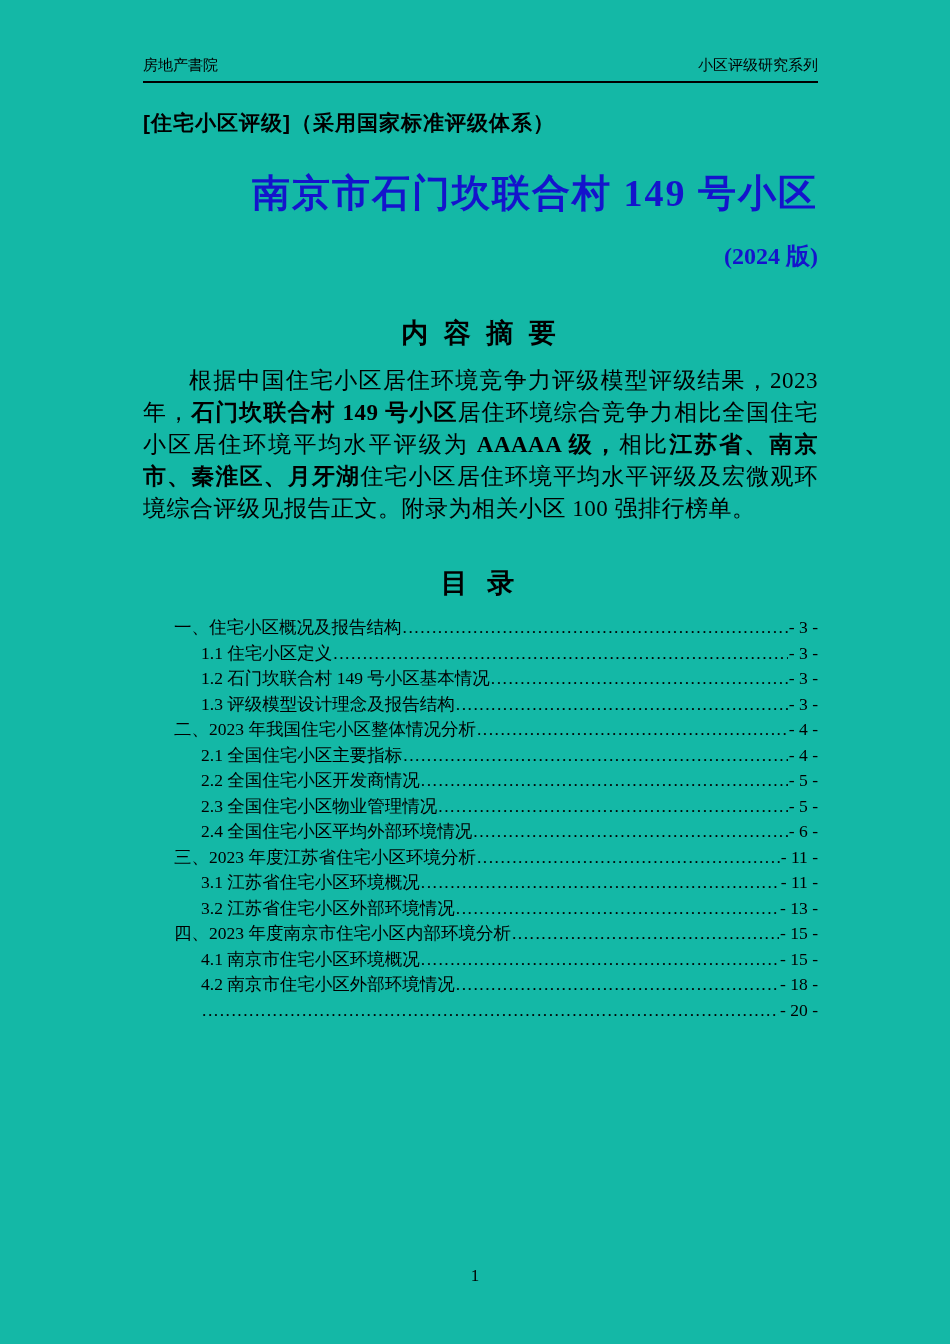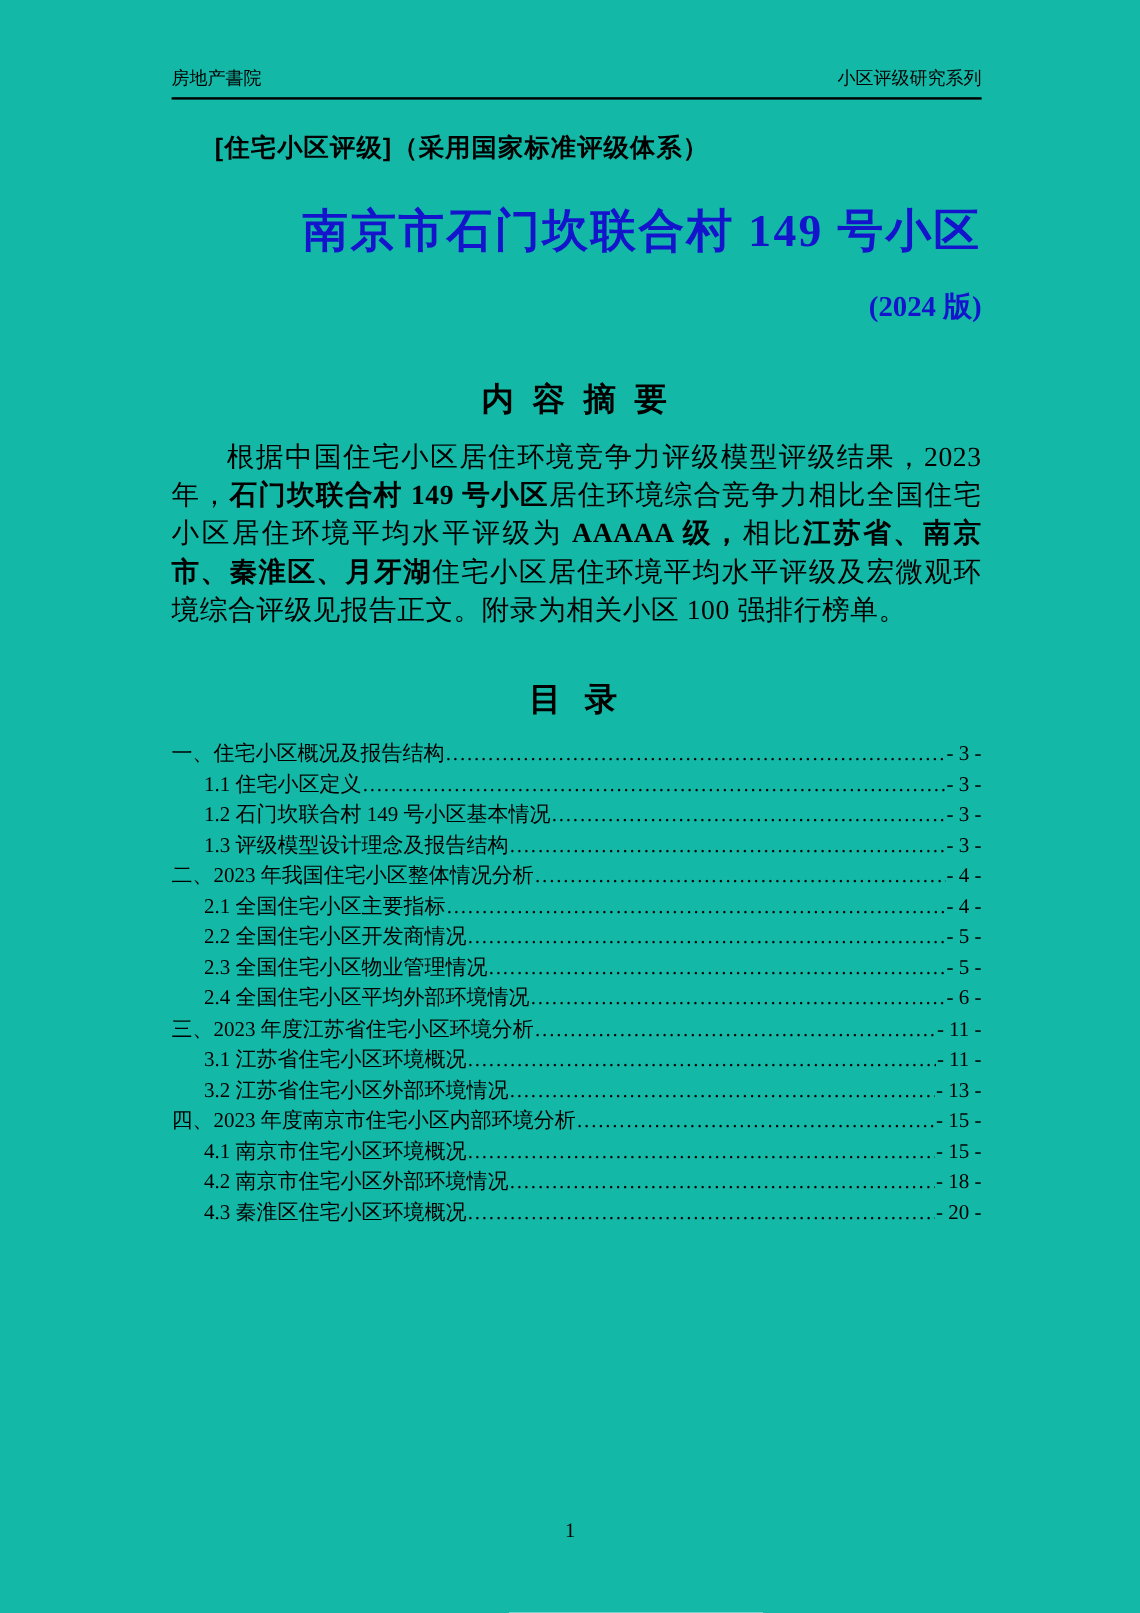--- a/index.html
+++ b/index.html
@@ -28,21 +28,20 @@
     padding-bottom: 6px;
     border-bottom: 2px solid #000;
   }
   
   .series-line {
     margin-top: 26px;
     font-family: "Liberation Sans", sans-serif;
     font-size: 21px;
     font-weight: bold;
     letter-spacing: 1px;
-    margin-left: 36px;
   }
   
   .title-block {
     margin-top: 22px;
     text-align: right;
     font-weight: bold;
   }
   .title-line {
     font-size: 38px;
     line-height: 69px;
@@ -81,20 +80,21 @@
   }
   .toc-list {
     margin-top: 14px;
     font-size: 17.5px;
   }
   .toc-row {
     display: flex;
     align-items: baseline;
     line-height: 25.5px;
     white-space: nowrap;
+    margin-left: 31px;
   }
   .toc-row.lvl2 { padding-left: 27px; }
   .toc-label { flex: 0 0 auto; }
   .toc-leader {
     flex: 1 1 auto;
     overflow: hidden;
     margin: 0 1px;
     min-width: 20px;
   }
   .toc-leader::after {
@@ -205,21 +205,20 @@
       <span class="toc-label">4.1 南京市住宅小区环境概况</span>
       <span class="toc-leader"></span>
       <span class="toc-page">- 15 -</span>
     </div>
       <div class="toc-row lvl2">
       <span class="toc-label">4.2 南京市住宅小区外部环境情况</span>
       <span class="toc-leader"></span>
       <span class="toc-page">- 18 -</span>
     </div>
       <div class="toc-row lvl2">
-      <span class="toc-label">4.3 秦淮区住宅小区环境概况</span>
       <span class="toc-leader"></span>
       <span class="toc-page">- 20 -</span>
     </div>
     </div>
 
   <div class="footer">1</div>
 
 </div>
 
 </body></html>

